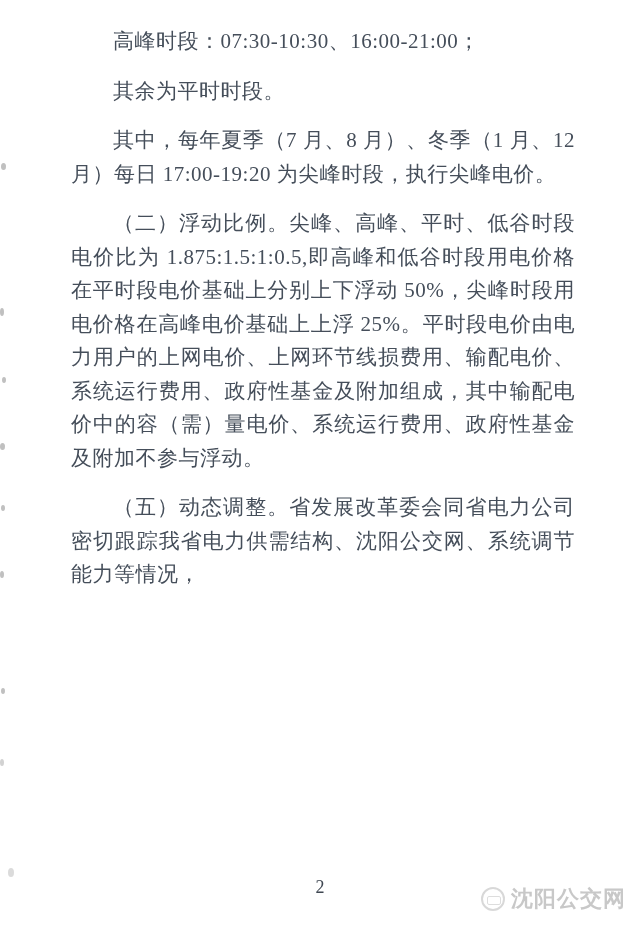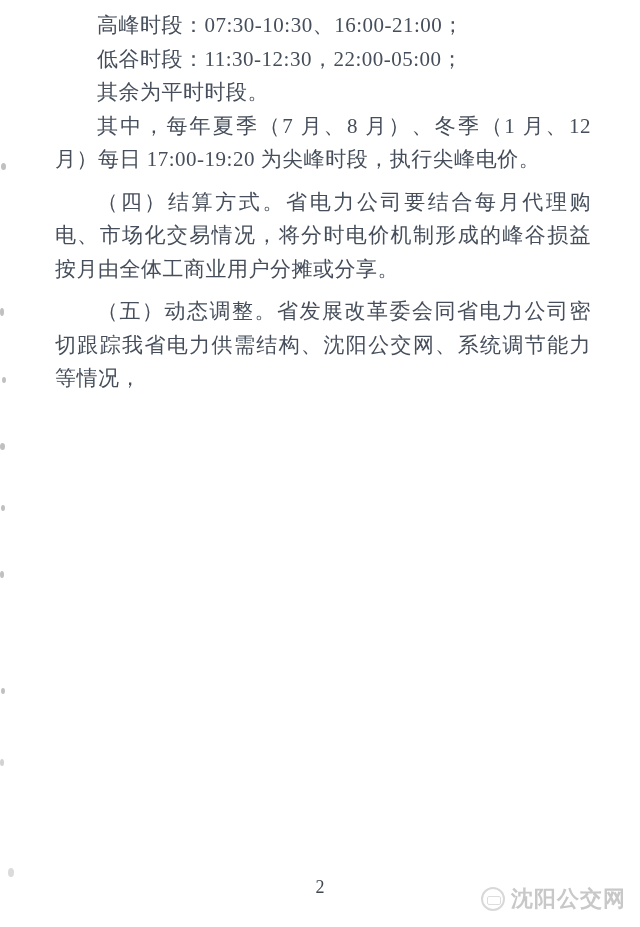--- a/index.html
+++ b/index.html
@@ -16,21 +16,21 @@
     font-family: "Liberation Serif", "DejaVu Serif", serif;
     color: #454e5a;
   }
   .content {
     position: absolute;
     left: 55px;
     top: 9px;
     width: 536px;
   }
   .para {
-    margin: 0;
+    margin: 16px;
     font-size: 21px;
     line-height: 33.5px;
     text-align: justify;
     text-align-last: left;
     text-indent: 2em;
     letter-spacing: 0.5px;
   }
   .para.gap {
     margin-top: 9px;
   }
@@ -96,24 +96,23 @@
   .s8 { left: 0px; top: 759px; width: 4px; height: 7px; opacity: 0.25; }
   .s9 { left: 8px; top: 868px; width: 6px; height: 9px; opacity: 0.2; }
 </style>
 </head>
 <body>
 
 <div class="page">
 
   <div class="content">
     <p class="para">高峰时段：07:30-10:30、16:00-21:00；</p>
-    <p class="para">低谷时段：11:30-12:30，22:00-05:00；</p>
     <p class="para">其余为平时时段。</p>
     <p class="para">其中，每年夏季（7 月、8 月）、冬季（1 月、12 月）每日 17:00-19:20 为尖峰时段，执行尖峰电价。</p>
-    <p class="para gap">（四）结算方式。省电力公司要结合每月代理购电、市场化交易情况，将分时电价机制形成的峰谷损益按月由全体工商业用户分摊或分享。</p>
+    <p class="para gap">（二）浮动比例。尖峰、高峰、平时、低谷时段电价比为 1.875:1.5:1:0.5,即高峰和低谷时段用电价格在平时段电价基础上分别上下浮动 50%，尖峰时段用电价格在高峰电价基础上上浮 25%。平时段电价由电力用户的上网电价、上网环节线损费用、输配电价、系统运行费用、政府性基金及附加组成，其中输配电价中的容（需）量电价、系统运行费用、政府性基金及附加不参与浮动。</p>
     <p class="para gap">（五）动态调整。省发展改革委会同省电力公司密切跟踪我省电力供需结构、沈阳公交网、系统调节能力等情况，</p>
   </div>
 
   <div class="footer-pagenum">2</div>
 
   <div class="watermark">
     <span class="wm-icon"></span>
     <span class="wm-label">沈阳公交网</span>
   </div>
 

